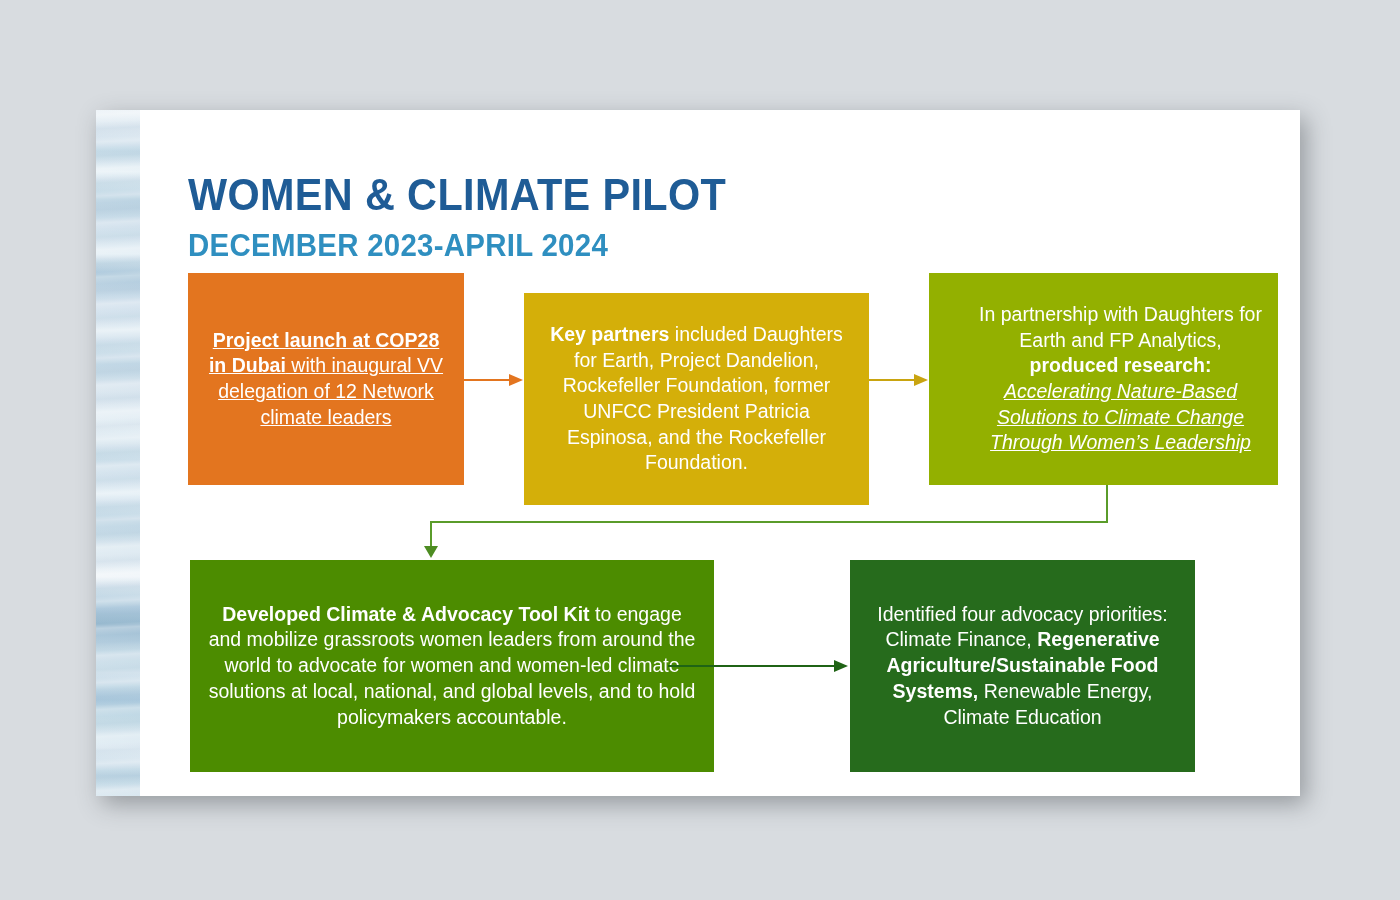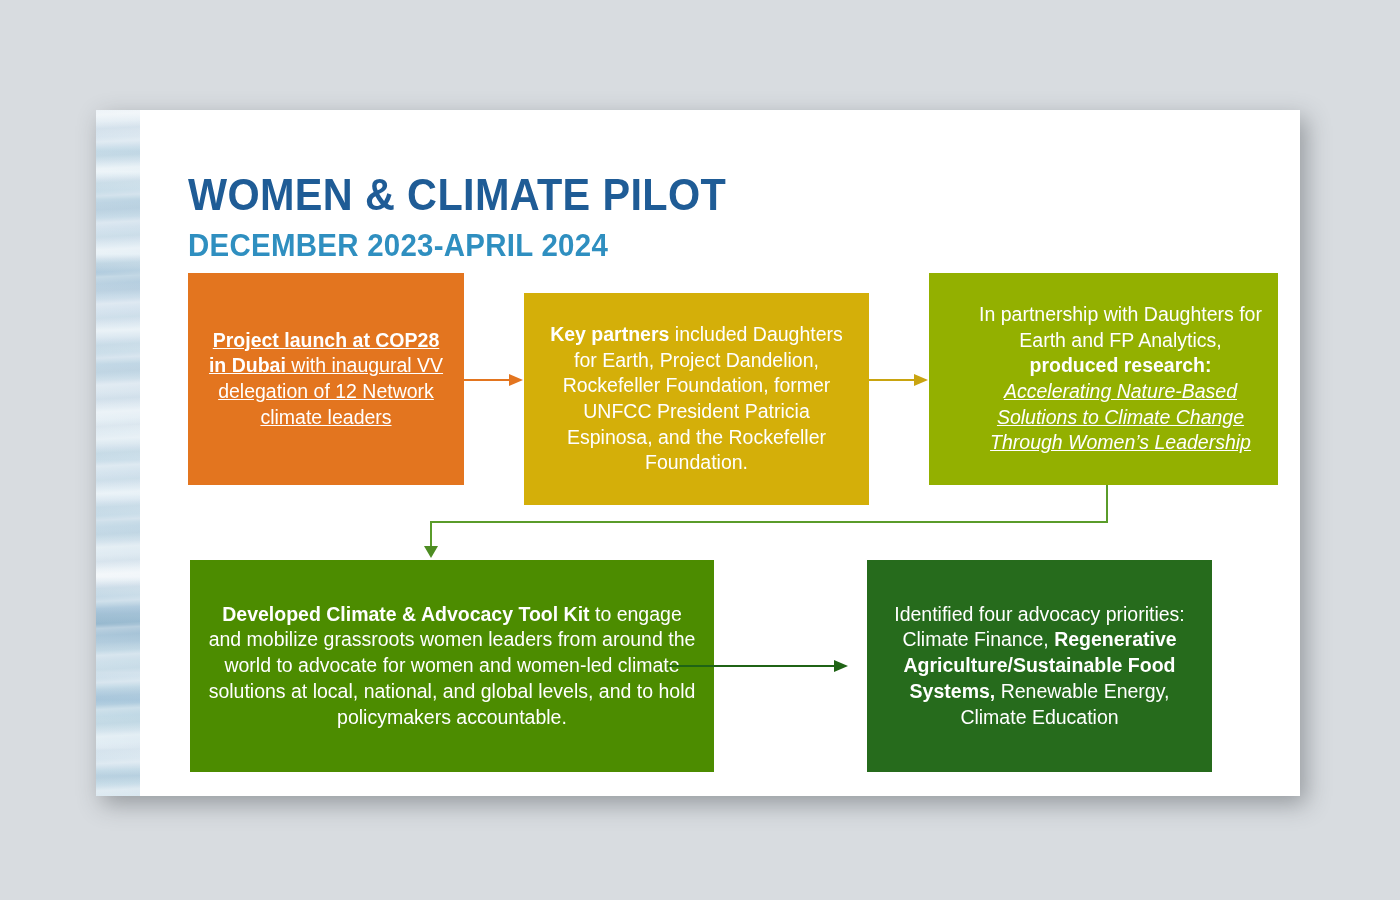--- a/index.html
+++ b/index.html
@@ -127,21 +127,21 @@
   .flow-box b { font-weight: bold; }
   .flow-box .research-title {
     font-style: italic;
     text-decoration: underline;
   }
 
   #box-cop28     { left: 92px;  top: 163px; width: 276px; height: 212px; background: #e3751f; text-decoration: underline; }
   #box-partners  { left: 428px; top: 163px; width: 345px; height: 212px; background: #d4af09; margin-top: 20px; }
   #box-research  { left: 833px; top: 163px; width: 349px; height: 212px; background: #93b000; padding-left: 48px; }
   #box-toolkit   { left: 94px;  top: 450px; width: 524px; height: 212px; background: #4c8c00; }
-  #box-priorities{ left: 754px; top: 450px; width: 345px; height: 212px; background: #266b1c; margin-left: 17px; }
+  #box-priorities{ left: 754px; top: 450px; width: 345px; height: 212px; background: #266b1c; }
 
   
   .connector { position: absolute; }
   .conn-line { position: absolute; }
   .arrow-head {
     position: absolute;
     width: 0; height: 0;
   }
 
   

